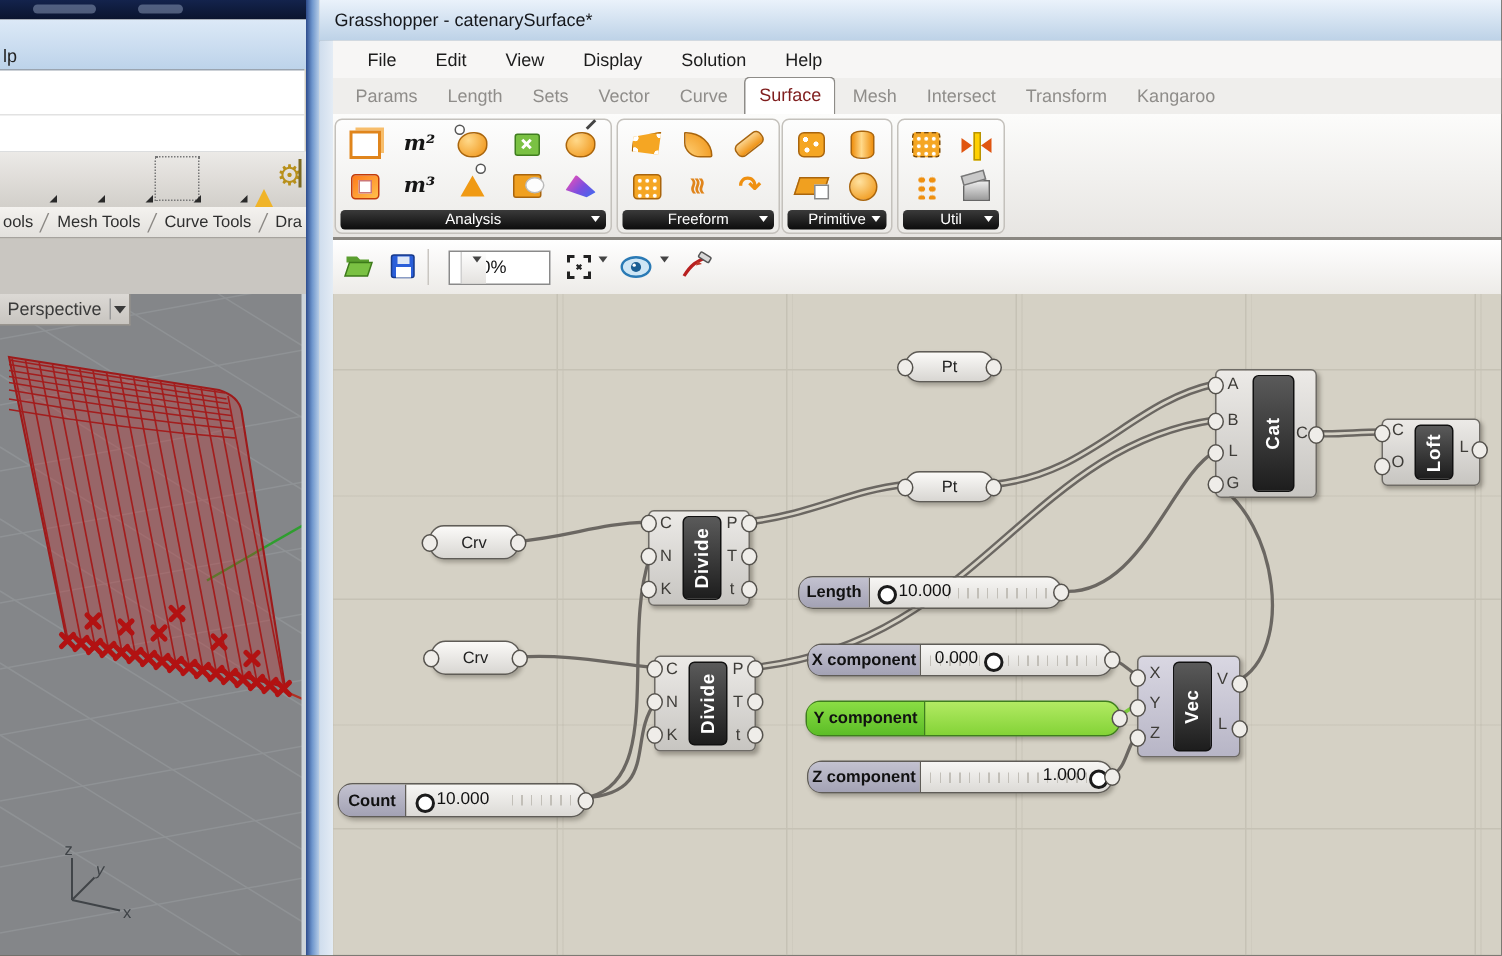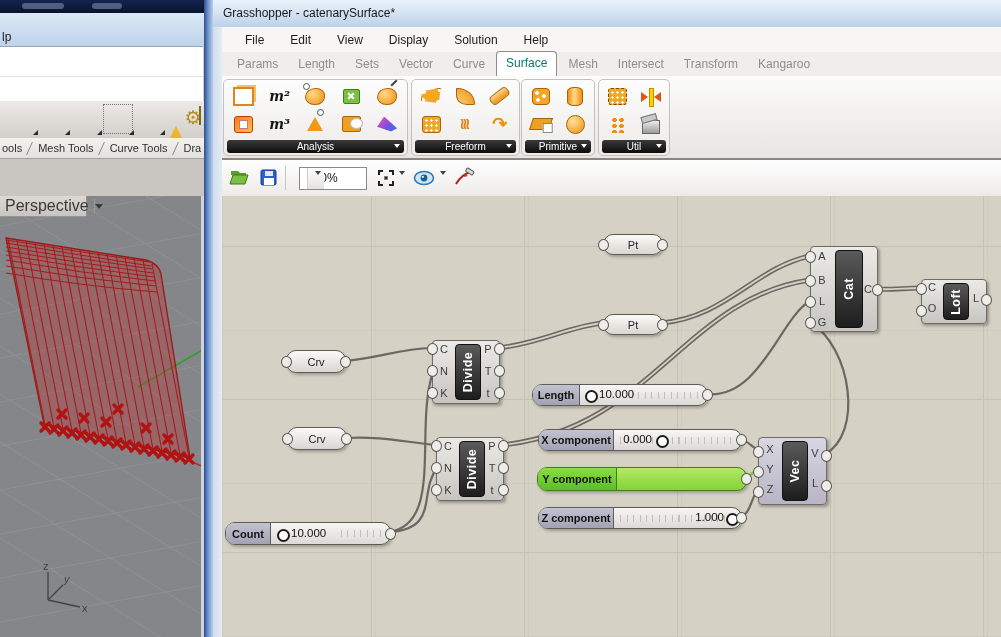--- a/index.html
+++ b/index.html
@@ -24,34 +24,34 @@
   .ri-pressed{outline:1px dotted #777;outline-offset:2px;}
   .ri-cone{width:0;height:0;border-left:8px solid transparent;border-right:8px solid transparent;border-bottom:16px solid #f0b429;transform:rotate(24deg);}
   .ri-gear{font-size:19px;line-height:22px;color:#b8901b;text-align:center;width:22px;}
   .ri-part{width:8px;height:20px;background:linear-gradient(#efe7c8,#bca33f);border:1px solid #7d6a23;}
   .rh-tabs{left:0;top:138px;width:204px;height:20px;background:linear-gradient(#f4f2ef,#e3e1dd);border-bottom:1px solid #a6a39e;display:flex;align-items:center;gap:7px;padding-left:2px;}
   .rh-tabs span{font-size:11px;color:#2e2e2e;white-space:nowrap;}
   .rtab-sep{width:1px;height:13px;border-left:1px solid #8b8884;transform:skewX(-24deg);}
   .rh-strip{left:0;top:159px;width:204px;height:37px;background:#c9c6c1;}
   .rh-vp{left:0;top:196px;width:204px;height:441px;background:#848689;}
   .persp{left:0;top:196px;width:86px;height:20px;background:linear-gradient(#dcd9d5,#c8c5c0);border-right:1px solid #98948e;border-bottom:1px solid #98948e;display:flex;align-items:center;}
-  .persp b{font-weight:normal;font-size:16px;color:#3a3a3a;padding-left:5px;}
+  .persp b{font-weight:normal;font-size:12px;color:#3a3a3a;padding-left:5px;}
   .persp .dd{margin-left:5px;width:13px;height:14px;border-left:1px solid #999;display:flex;align-items:center;justify-content:center;}
   .caret{width:0;height:0;border-left:4px solid transparent;border-right:4px solid transparent;border-top:5px solid #3a3a3a;}
   .rh-border{left:204px;top:0;width:9px;height:637px;background:linear-gradient(90deg,#2e4c8d,#6d95cc 45%,#b9cfe8);}
 
   
   .gh-title{left:213px;top:0;width:788px;height:27px;background:linear-gradient(#eaf2fb,#bdd2e7);border-bottom:1px solid #90a7bf;}
   .gh-title span{position:absolute;left:10px;top:6px;font-size:12px;color:#16181c;text-align:center;}
   .gh-left{left:213px;top:27px;width:9px;height:610px;background:linear-gradient(90deg,#cfdded,#e4ecf5);}
   .gh-menu{left:222px;top:27px;width:779px;height:25px;background:#f7f6f5;display:flex;align-items:center;gap:4px;padding-left:12px;}
   .gh-menu span{font-size:12px;color:#1c1c1c;padding:3px 11px;}
   .gh-tabs{left:222px;top:52px;width:779px;height:24px;background:#efeeec;display:flex;align-items:flex-end;gap:2px;padding-left:6px;}
   .gh-tabs .t{font-size:12px;color:#8f8d8a;padding:4px 9px 5px;}
-  .gh-tabs .t.on{background:#fff;color:#0f766e;border:1px solid #8e8c88;border-bottom:none;border-radius:4px 4px 0 0;padding-bottom:6px;}
+  .gh-tabs .t.on{background:#fff;color:#7f1d1d;border:1px solid #8e8c88;border-bottom:none;border-radius:4px 4px 0 0;padding-bottom:6px;}
   .gh-ribbon{left:222px;top:76px;width:779px;height:82px;background:linear-gradient(#fcfcfb,#e7e5e2);}
   .grp{position:absolute;top:3px;height:75px;border:1px solid #c4c1bc;border-radius:5px;background:linear-gradient(#fdfdfd,#ecebe8);}
   .grp-bar{position:absolute;left:3px;right:3px;bottom:2px;height:13px;background:linear-gradient(#3a3a3a,#0c0c0c);border-radius:3px;color:#fff;font-size:10px;text-align:center;line-height:13px;}
   .grp-bar .caret{position:absolute;right:4px;top:4px;border-top-color:#fff;border-left-width:3px;border-right-width:3px;border-top-width:4px;}
   .grp-grid{position:absolute;left:2px;top:2px;right:2px;bottom:17px;display:grid;grid-auto-rows:1fr;align-items:center;justify-items:center;}
   .cell{position:relative;width:26px;height:26px;display:flex;align-items:center;justify-content:center;}
 
   
   .i-cubewire{width:17px;height:15px;background:#fff;border:2px solid #e0851c;box-shadow:3px -3px 0 -1px #f7bd6b;}
   .i-mtext{font-family:"DejaVu Serif",serif;font-style:italic;font-weight:bold;font-size:14px;color:#151515;}

